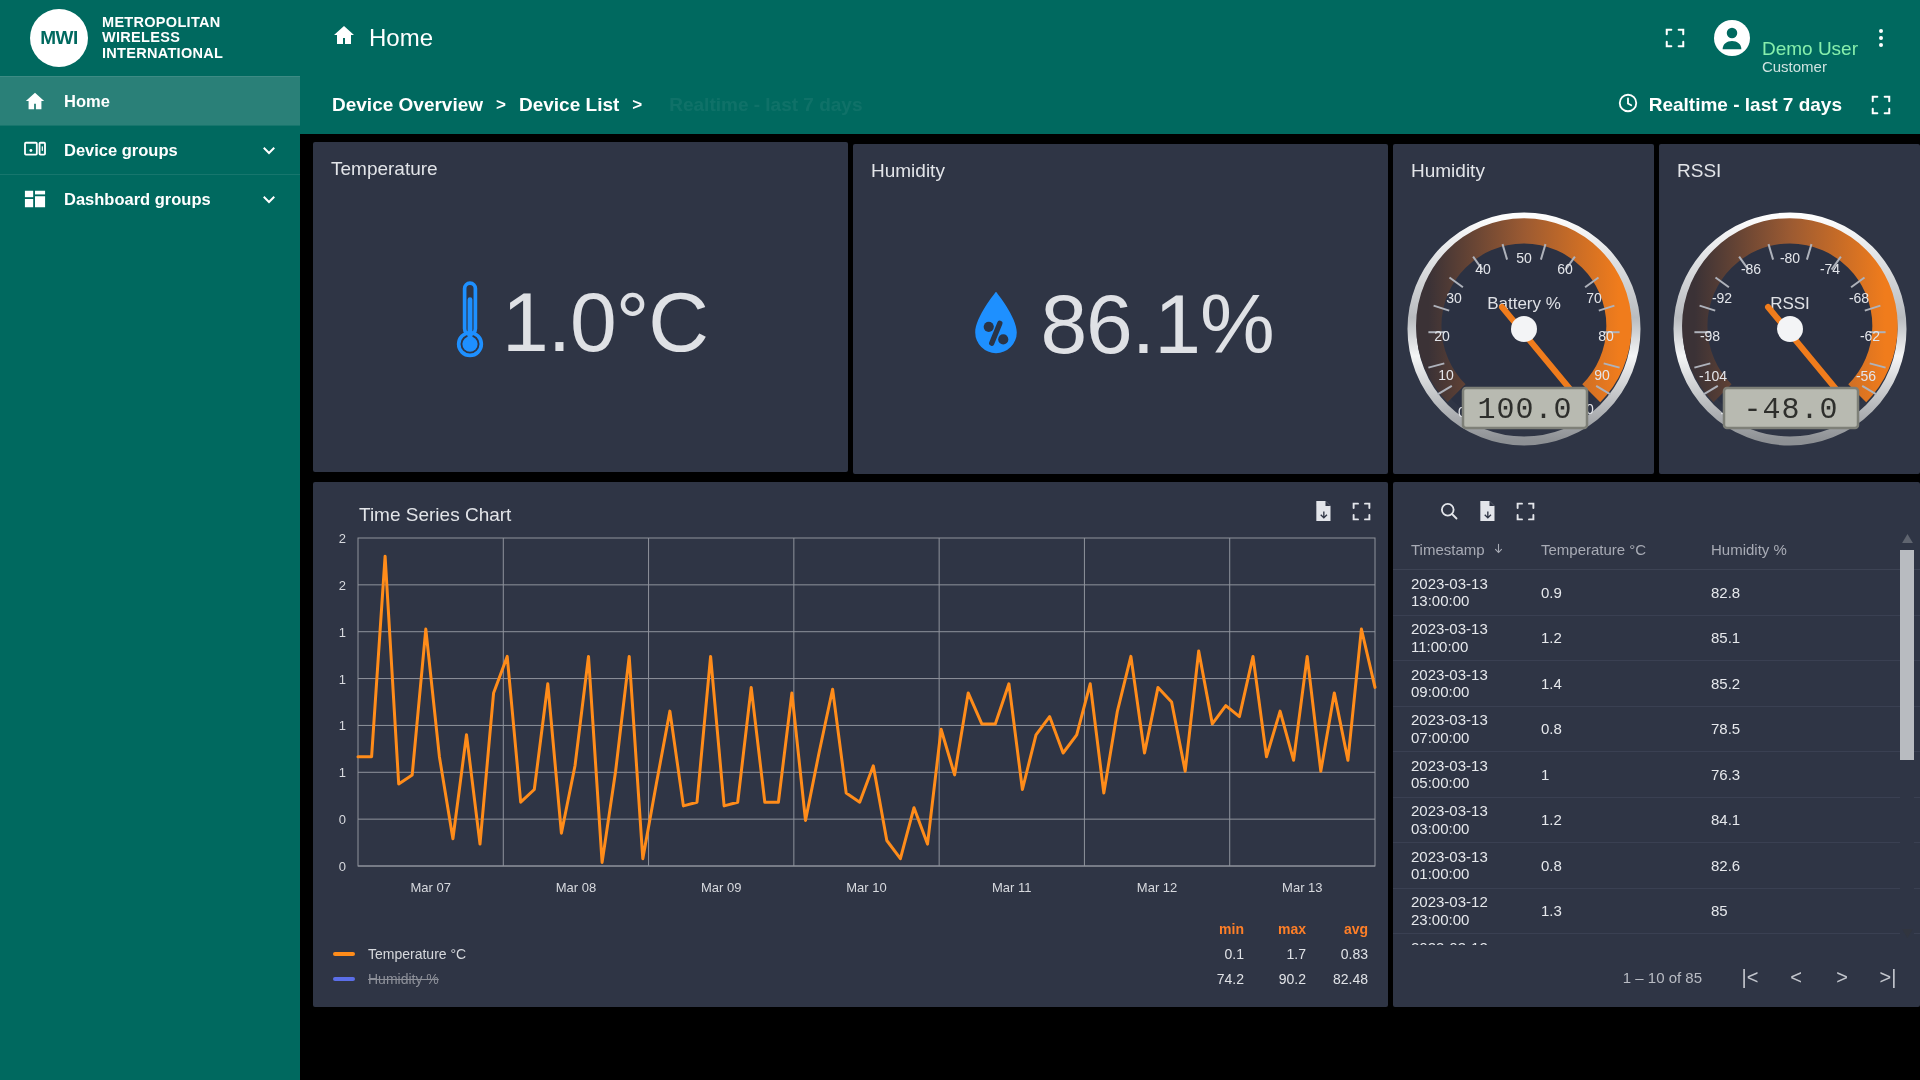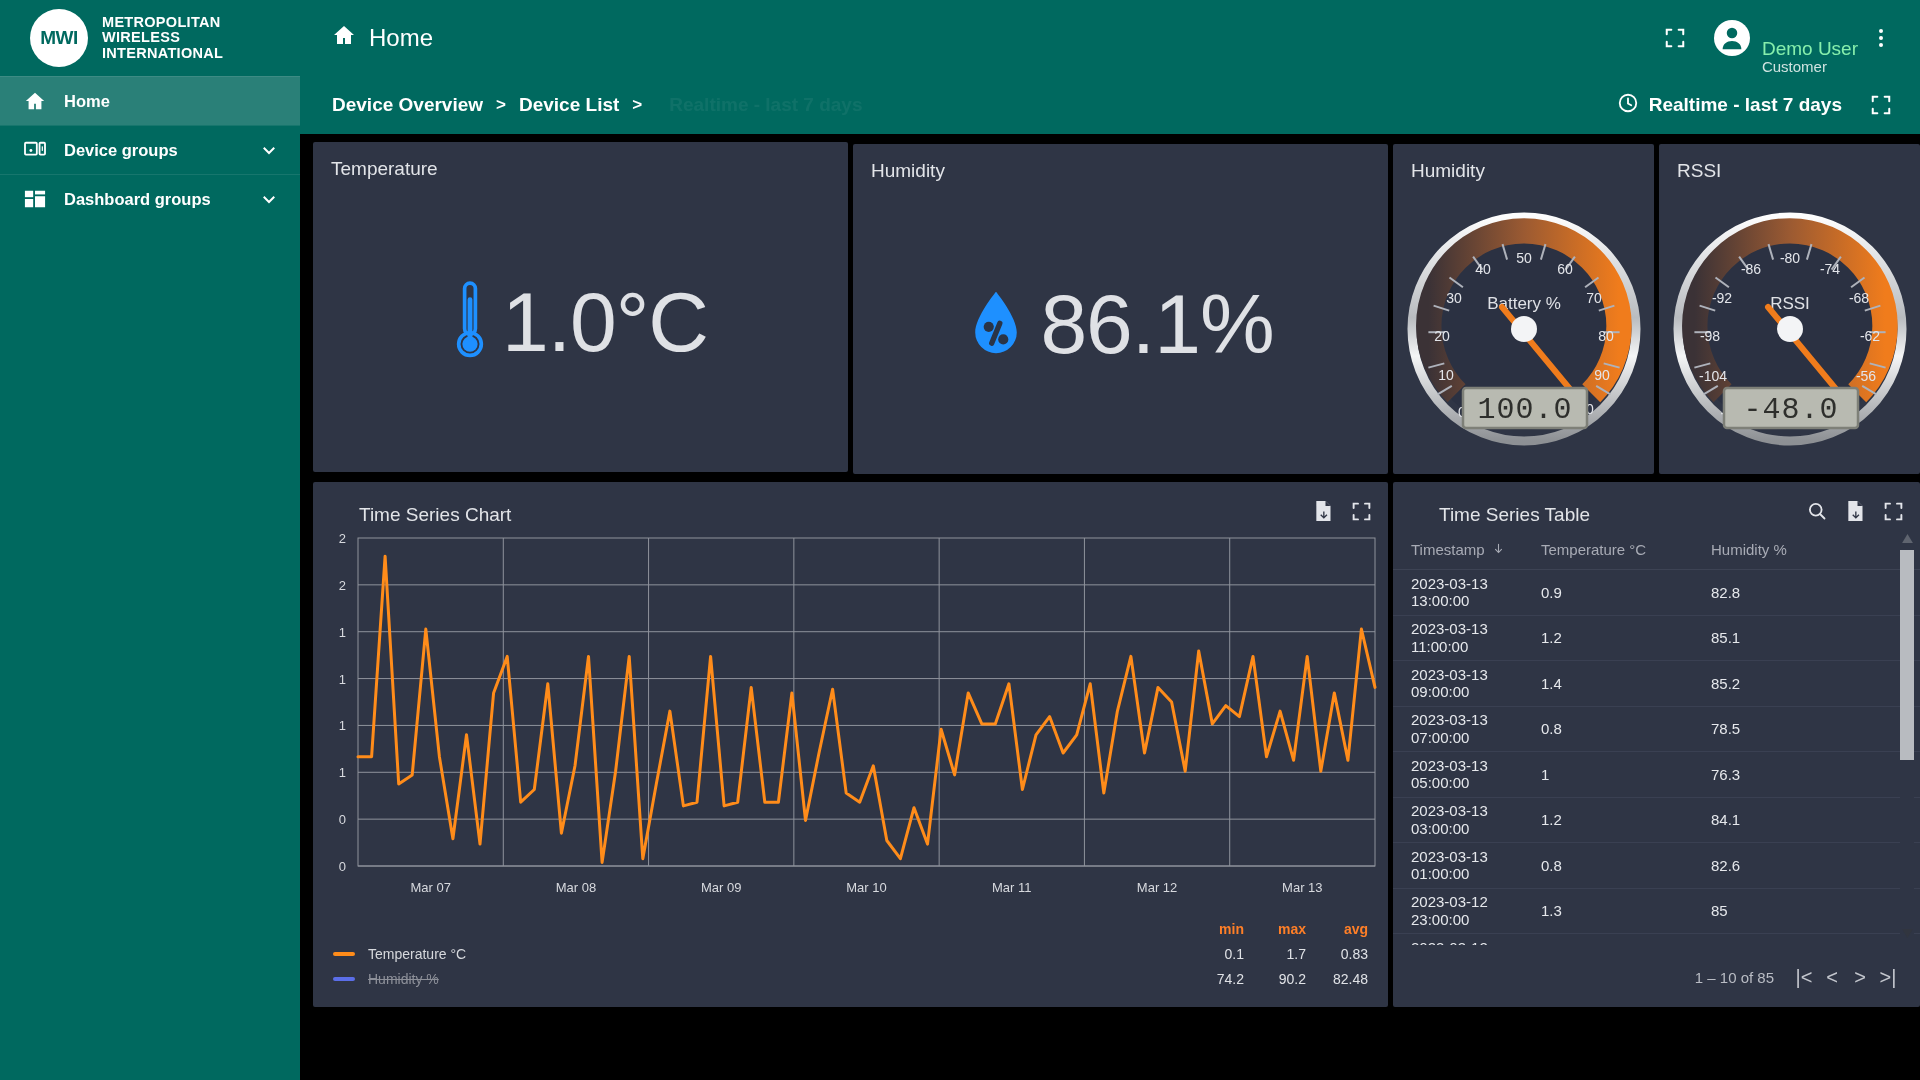--- a/index.html
+++ b/index.html
@@ -132,21 +132,21 @@
   .ts-cell { width: 130px; line-height: 17.5px; }
   .scrollbar {
     position: absolute; right: 6px; top: 46px; bottom: 64px; width: 14px;
     background: #2f3545;
   }
   .sb-thumb { position: absolute; top: 22px; width: 14px; height: 210px; background: #b8bbc0; }
   .sb-arrow { position: absolute; left: 0; width: 14px; height: 20px; display:flex; align-items:center; justify-content:center; }
   .pager {
     position: absolute; left: 0; right: 0; bottom: 0; height: 60px;
     display: flex; align-items: center; justify-content: flex-end;
-    padding-right: 22px; gap: 8px;
+    padding-right: 22px; gap: 26px;
   }
   .pager-label { color: #b9bcc4; font-size: 15px; margin-right: 12px; }
   .pg-btn { color: #c3c6cd; font-size: 20px; cursor: pointer; width: 20px; text-align:center;}
   .tick { font-size: 13px; fill: #d7d9de; }
 </style>
 </head>
 <body>
 
 <div class="app">
 
@@ -482,21 +482,20 @@
               <span>74.2</span>
               <span>90.2</span>
               <span>82.48</span>
             </span>
           </div>
         </div>
       </div>
 
       <div class="card" style="left:1093px; top:348px; width:527px; height:525px;">
         <div class="card-head">
-          <div class="card-title">Time Series Table</div>
           <div class="card-head-icons">
             <span>
               <svg width="20" height="20" viewBox="0 0 24 24" fill="none" stroke="#e3e5ea" stroke-width="2.2">
                 <circle cx="10.5" cy="10.5" r="7"></circle>
                   <path d="M15.6 15.6L21 21" stroke-linecap="round"></path>
               </svg>
             </span>
             <span>
               <svg width="20" height="22" viewBox="0 0 24 26" fill="#e3e5ea">
                 <path d="M4 1h11l6 6v18H4z"></path>

